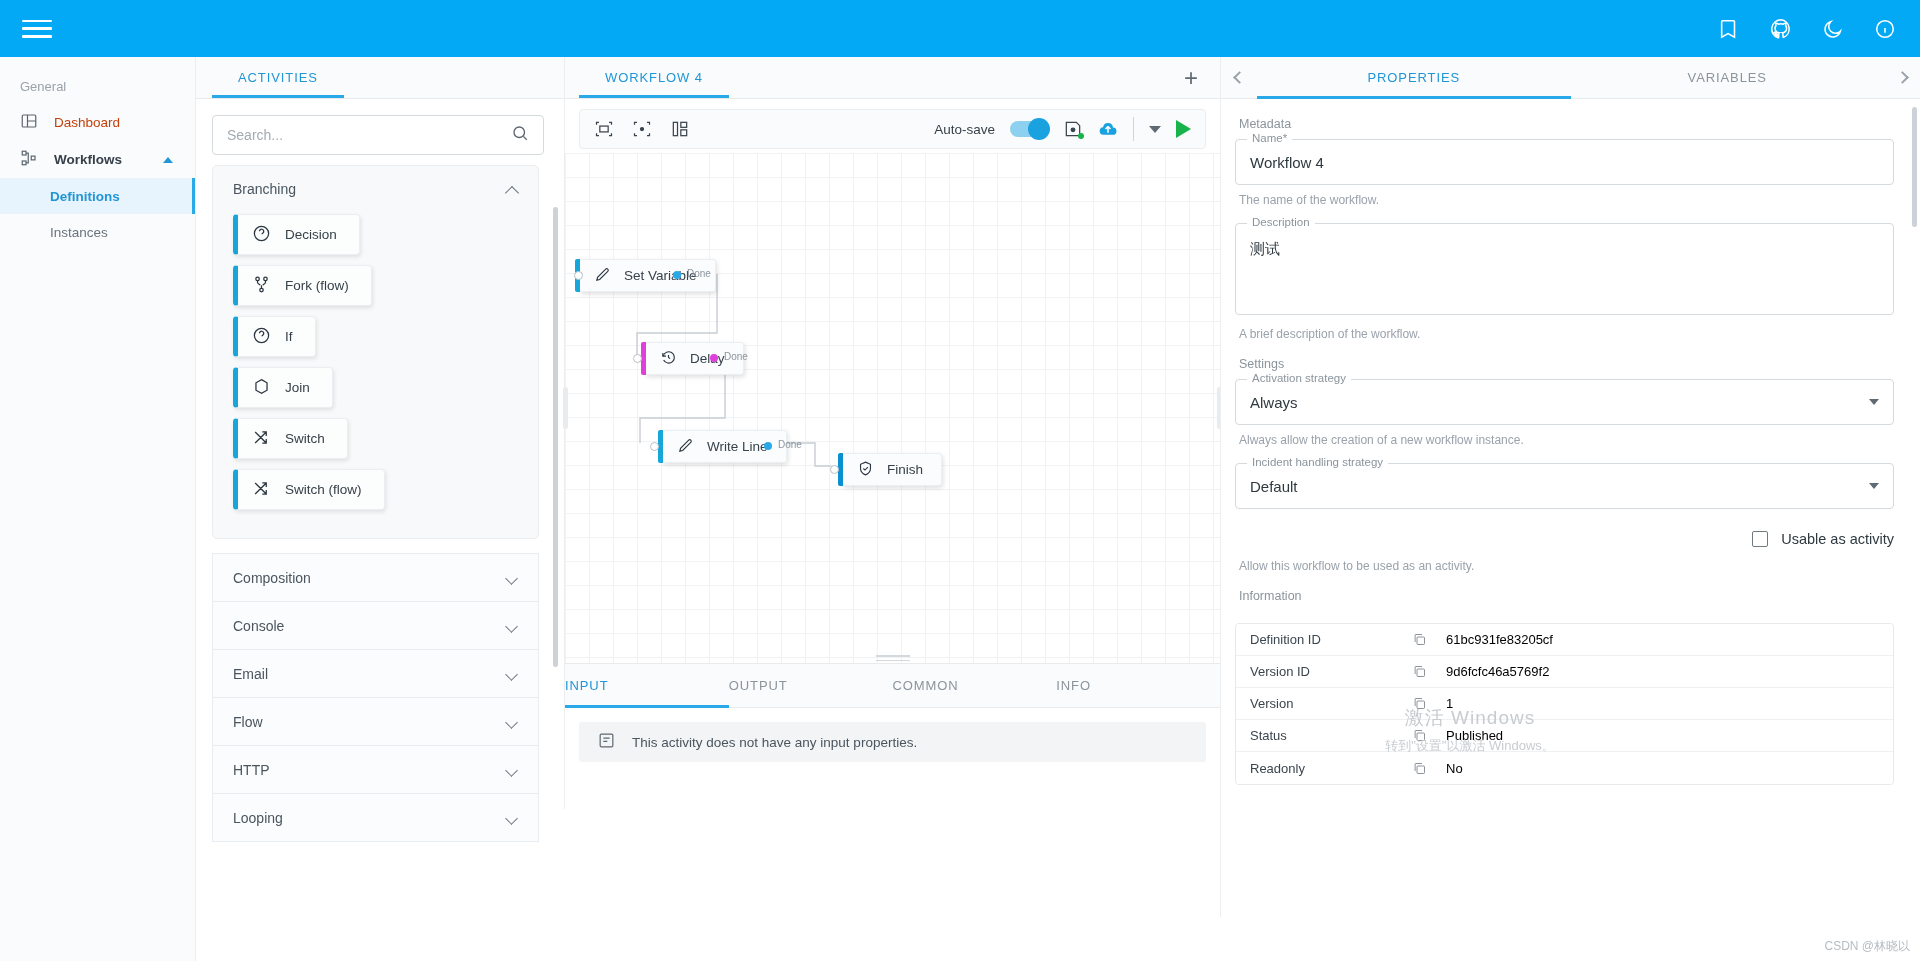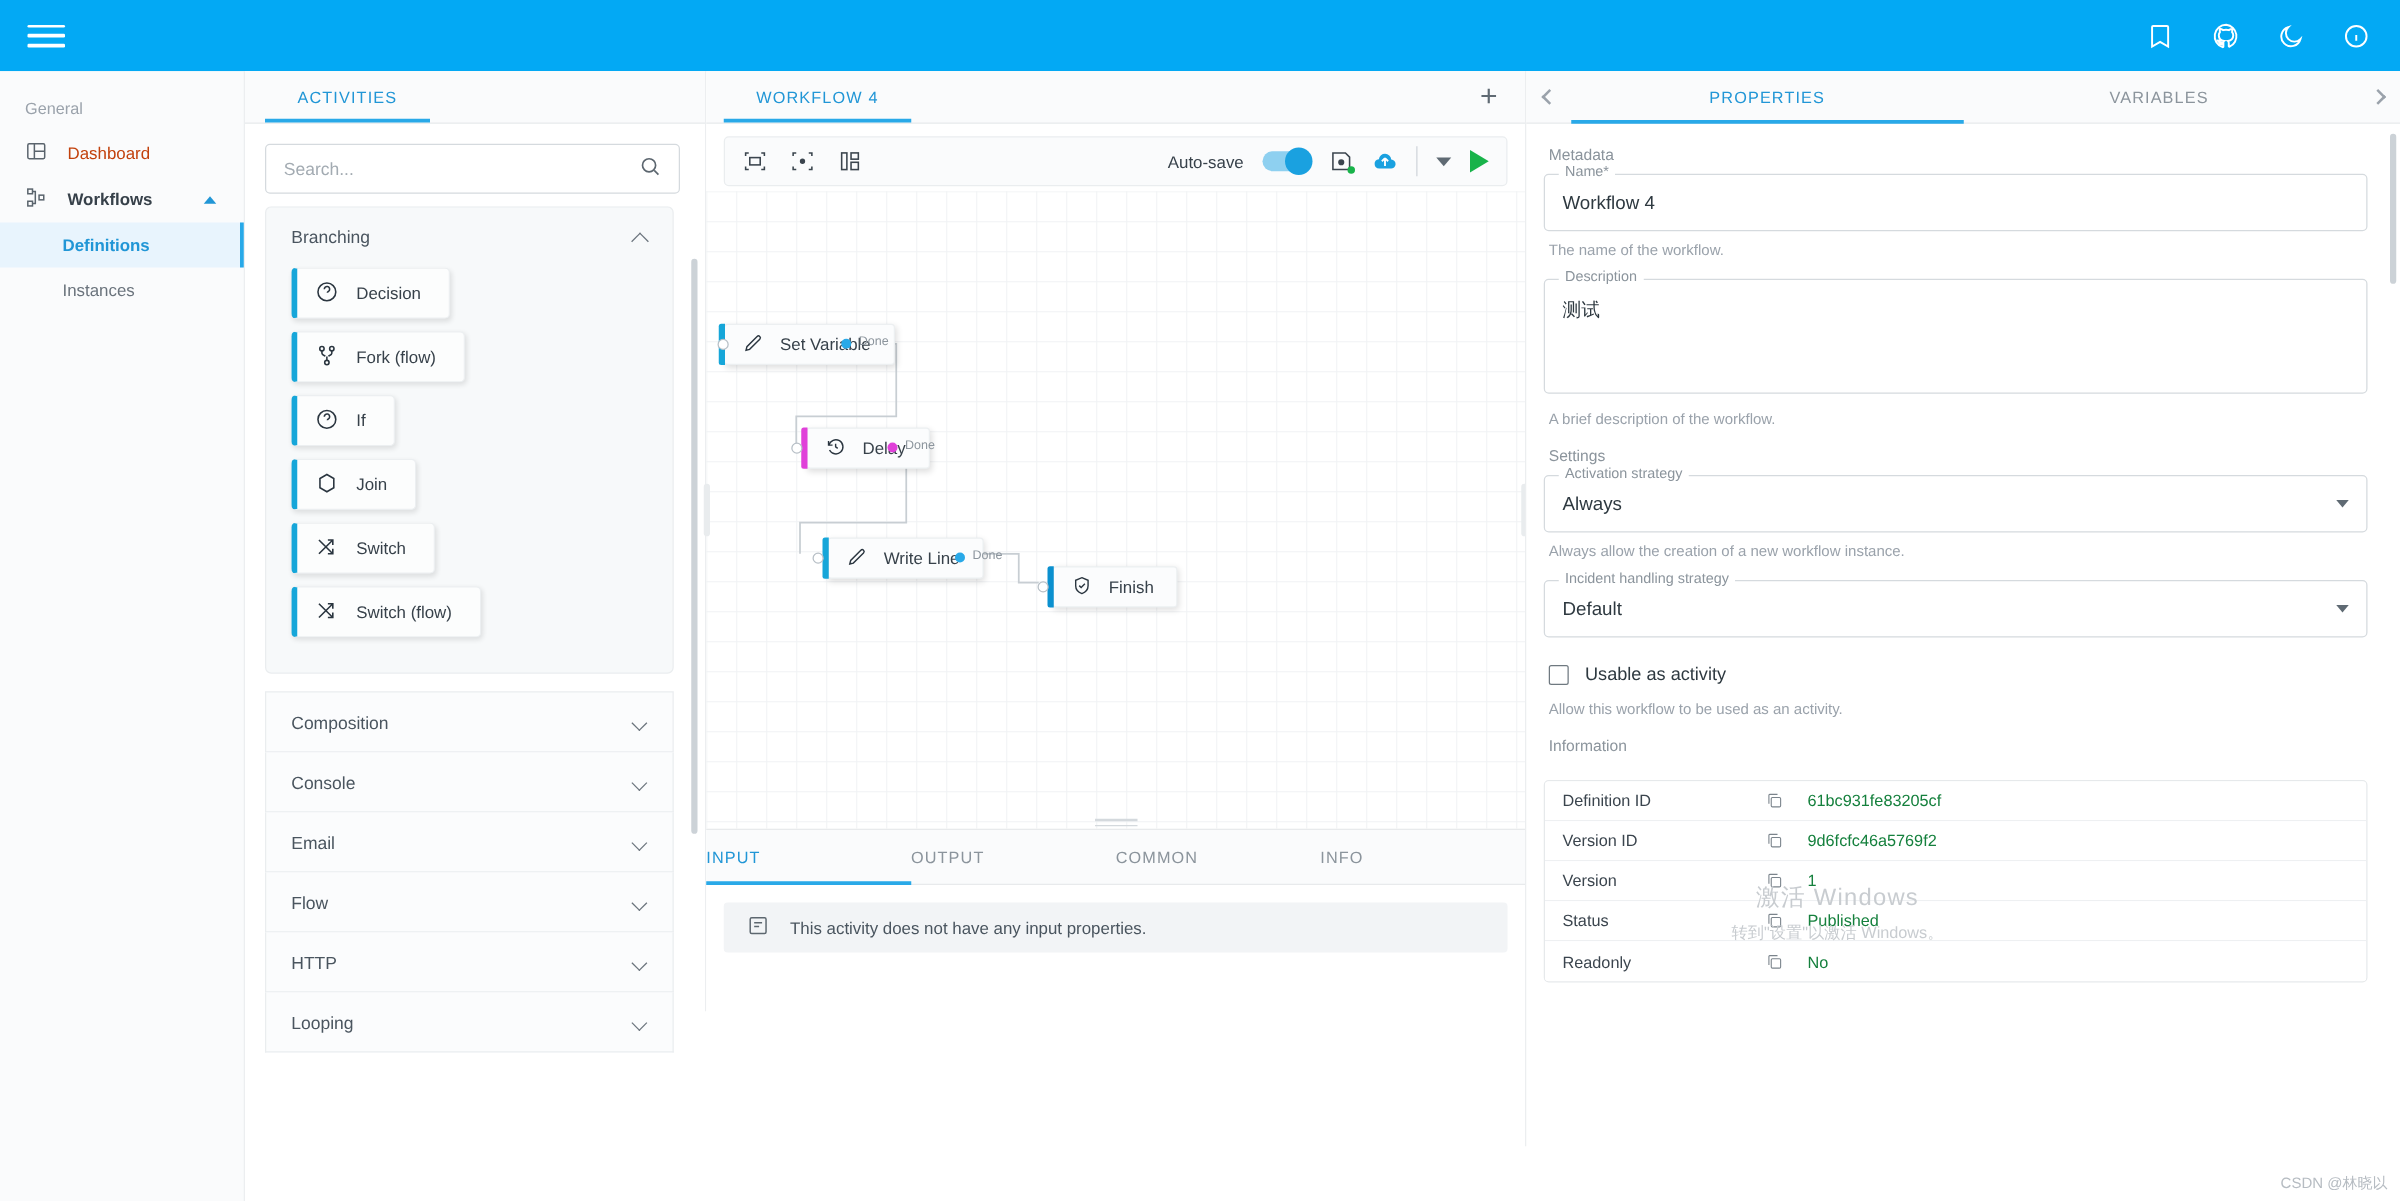--- a/index.html
+++ b/index.html
@@ -267,34 +267,34 @@
   .field input.box { height: 46px; }
   .field textarea.box { height: 92px; resize: none; line-height: 1.4; }
   .field .selectbox {
     height: 46px; display: flex; align-items: center; justify-content: space-between; cursor: pointer;
   }
   .field .selectbox .tri {
     width: 0; height: 0; border-left: 5.5px solid transparent; border-right: 5.5px solid transparent;
     border-top: 6.5px solid #5f6a73;
   }
   .hint { font-size: 12px; color: #9aa2ab; margin: 5px 0 16px 4px; }
-  .checkrow { display: flex; align-items: center; gap: 13px; margin: 22px 0 0 4px; }
+  .checkrow { display: flex; align-items: center; gap: 13px; margin: 22px 0 0 4px; justify-content: flex-end; }
   .cbox { width: 16px; height: 16px; border: 1.8px solid #6f7980; border-radius: 2px; cursor: pointer; }
   .checkrow span { font-size: 14.5px; color: #2e3940; }
 
   .infotable { border: 1px solid #e6e9eb; border-radius: 4px; overflow: hidden; margin-top: 20px; }
   .irow {
     display: flex; align-items: center; height: 32px; border-bottom: 1px solid #eef0f2;
     font-size: 13px; color: #3b454e; background: #fff;
   }
   .irow:last-child { border-bottom: none; }
   .irow .k { width: 176px; padding-left: 14px; }
   .irow .c { width: 34px; display: flex; align-items: center; cursor: pointer; }
   .irow .c svg { width: 15px; height: 15px; stroke: #7b848c; fill: none; stroke-width: 1.4; }
-  .irow .v { flex: 1; color: #15803d; }
+  .irow .v { flex: 1; color: #000000; }
 
   
   .watermark {
     position: absolute; left: 1330px; top: 705px; width: 280px; text-align: center;
     color: #c8ccd0; pointer-events: none; user-select: none; z-index: 50;
   }
   .watermark .wm1 { font-size: 19px; letter-spacing: 1px; }
   .watermark .wm2 { font-size: 13px; margin-top: 6px; }
   .csdn {
     position: absolute; right: 10px; bottom: 6px; font-size: 12px; color: #b6bcc2; z-index: 50;

